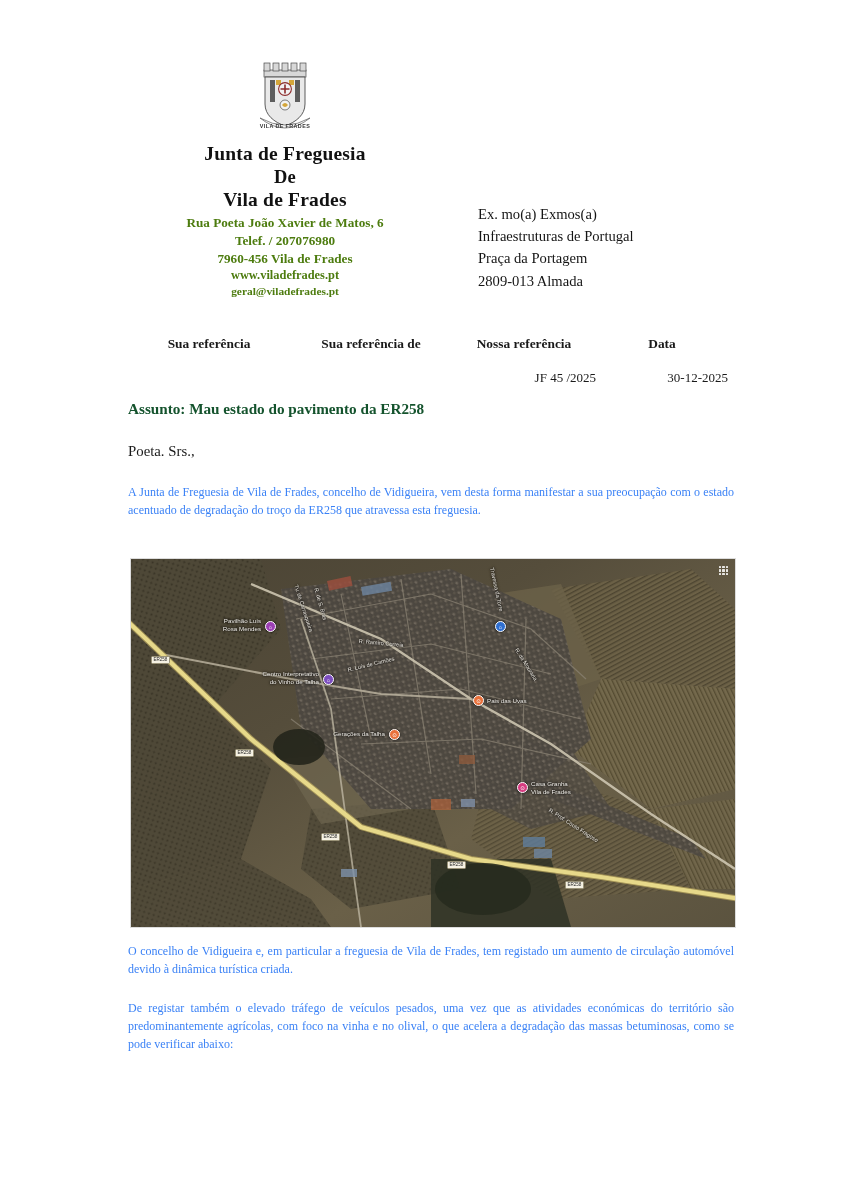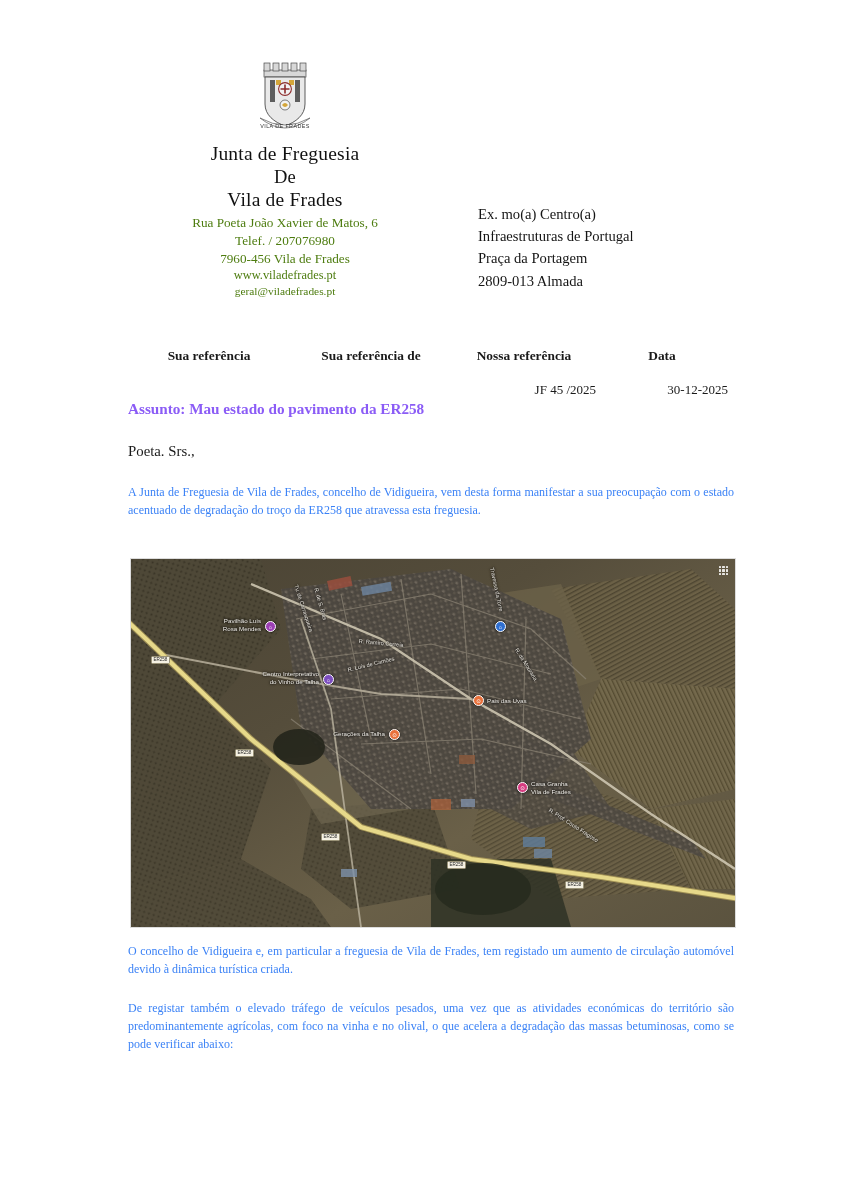--- a/index.html
+++ b/index.html
@@ -29,20 +29,21 @@
     background: #ffffff;
   }
 
   
   .letterhead {
     position: absolute;
     left: 120px;
     top: 58px;
     width: 330px;
     text-align: center;
+    font-weight: bold;
   }
   .crest {
     width: 66px;
     height: 78px;
     margin: 0 auto 6px auto;
     display: block;
   }
   .org-line {
     font-size: 19.5px;
     line-height: 1.22;
@@ -66,21 +67,21 @@
     top: 203px;
     font-size: 14.6px;
     line-height: 1.52;
     color: #141414;
   }
 
   
   .reftable {
     position: absolute;
     left: 128px;
-    top: 348px;
+    top: 336px;
     width: 600px;
   }
   .reftable table {
     width: 100%;
     border-collapse: collapse;
     font-size: 13.4px;
   }
   .reftable th {
     font-weight: bold;
     padding: 0 0 18px 0;
@@ -99,21 +100,21 @@
   .reftable .c3 { width: 24%; }
   .reftable .c4 { width: 22%; }
 
   
   .subject {
     position: absolute;
     left: 128px;
     top: 400px;
     font-size: 15.2px;
     font-weight: bold;
-    color: #8b5cf6;
+    color: #14532d;
   }
   .salutation {
     position: absolute;
     left: 128px;
     top: 443px;
     font-size: 14.8px;
   }
   .para {
     position: absolute;
     left: 128px;
@@ -249,21 +250,21 @@
     <div class="contact">
       <div>Rua Poeta João Xavier de Matos, 6</div>
       <div>Telef. / 207076980</div>
       <div>7960-456 Vila de Frades</div>
       <div class="small">www.viladefrades.pt</div>
       <div class="smaller">geral@viladefrades.pt</div>
     </div>
   </div>
 
   <div class="recipient">
-    <div>Ex. mo(a) Centro(a)</div>
+    <div>Ex. mo(a) Exmos(a)</div>
     <div>Infraestruturas de Portugal</div>
     <div>Praça da Portagem</div>
     <div>2809-013 Almada</div>
   </div>
 
   <div class="reftable">
     <table>
       <thead>
         <tr>
           <th class="c1">Sua referência</th>

